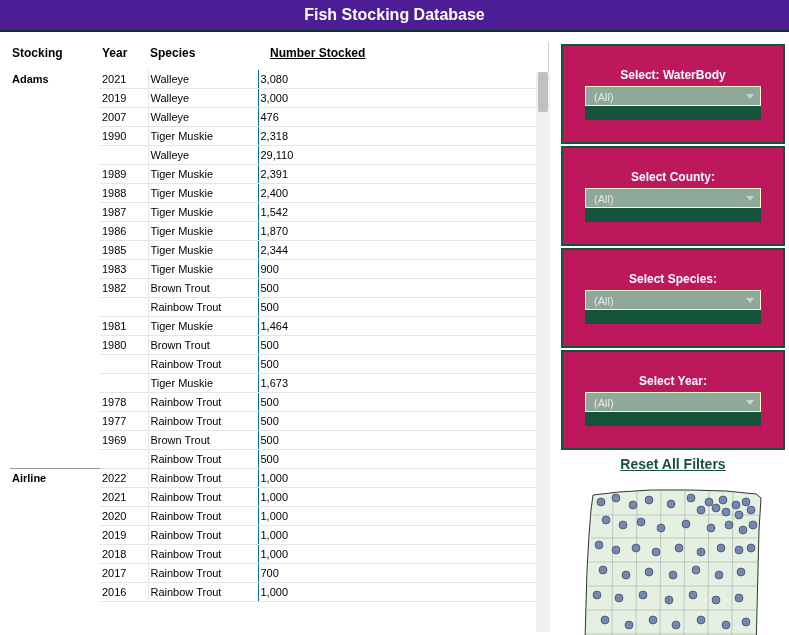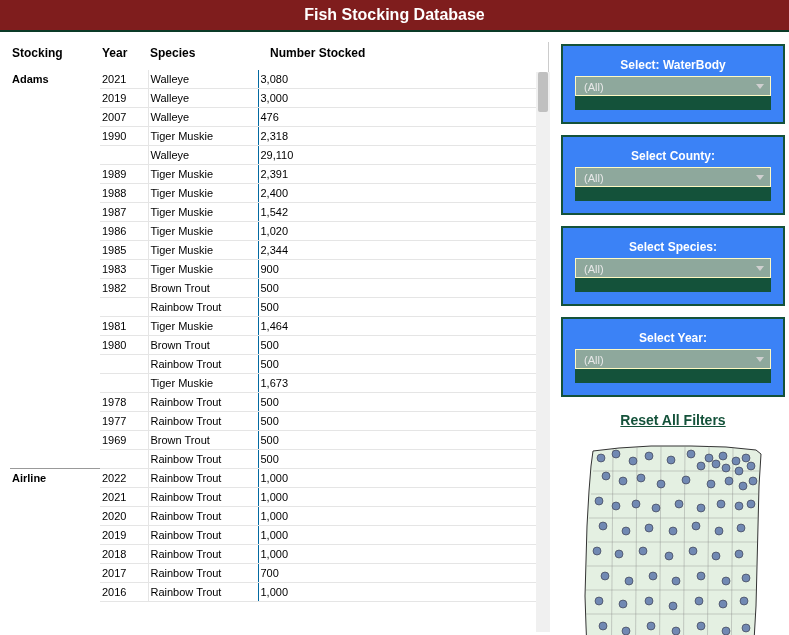--- a/index.html
+++ b/index.html
@@ -1,19 +1,19 @@
 <!DOCTYPE html>
 <html><head>
   <meta charset="utf-8">
   <style>
     * { margin: 0; padding: 0; box-sizing: border-box; }
     body { font-family: Arial, sans-serif; background: #fff; width: 789px; }
     
     .header {
-      background: #7f1d1d;
+      background: #4c1d95;
       color: #fff;
       text-align: center;
       padding: 6px 0;
       font-weight: bold;
       font-size: 16px;
       border-bottom: 2px solid #0a3a27;
     }
     
     .container {
       display: flex;
@@ -41,21 +41,21 @@
       font-weight: bold;
       padding: 4px 8px 10px 2px;
       color: #000;
       font-size: 12px;
       vertical-align: top;
     }
     
     .data-table th:nth-child(1) { width: 90px; }
     .data-table th:nth-child(2) { width: 48px; }
     .data-table th:nth-child(3) { width: 110px; }
-    .data-table th:nth-child(4) { padding-left: 12px; }
+    .data-table th:nth-child(4) { padding-left: 12px; text-decoration: underline; }
     
     .data-table td {
       padding: 3px 6px 3px 2px;
       border-bottom: 1px solid #e5e5e5;
       font-size: 11px;
       color: #000;
       vertical-align: top;
     }
     
     .data-table td:nth-child(4) {
@@ -90,24 +90,24 @@
       height: 40px;
       background: #c0c0c0;
       border-radius: 2px;
     }
     
     .right-panel {
       width: 224px;
     }
     
     .filter-box {
-      background: #3b82f6;
+      background: #be185d;
       border: 2px solid #14523a;
-      padding: 10px;
-      margin-bottom: 11px;
+      padding: 20px;
+      margin-bottom: 2px;
     }
     
     .filter-box:first-child { margin-top: 2px; }
     
     .filter-label {
       color: #fff;
       text-align: center;
       font-size: 12px;
       font-weight: bold;
       padding: 2px 0 4px 0;
@@ -228,21 +228,21 @@
             <tr>
               <td class="" style="border-bottom: none;"></td>
               <td class="year-col">1987</td>
               <td class="species-col">Tiger Muskie</td>
               <td>1,542</td>
             </tr>
             <tr>
               <td class="" style="border-bottom: none;"></td>
               <td class="year-col">1986</td>
               <td class="species-col">Tiger Muskie</td>
-              <td>1,020</td>
+              <td>1,870</td>
             </tr>
             <tr>
               <td class="" style="border-bottom: none;"></td>
               <td class="year-col">1985</td>
               <td class="species-col">Tiger Muskie</td>
               <td>2,344</td>
             </tr>
             <tr>
               <td class="" style="border-bottom: none;"></td>
               <td class="year-col">1983</td>

